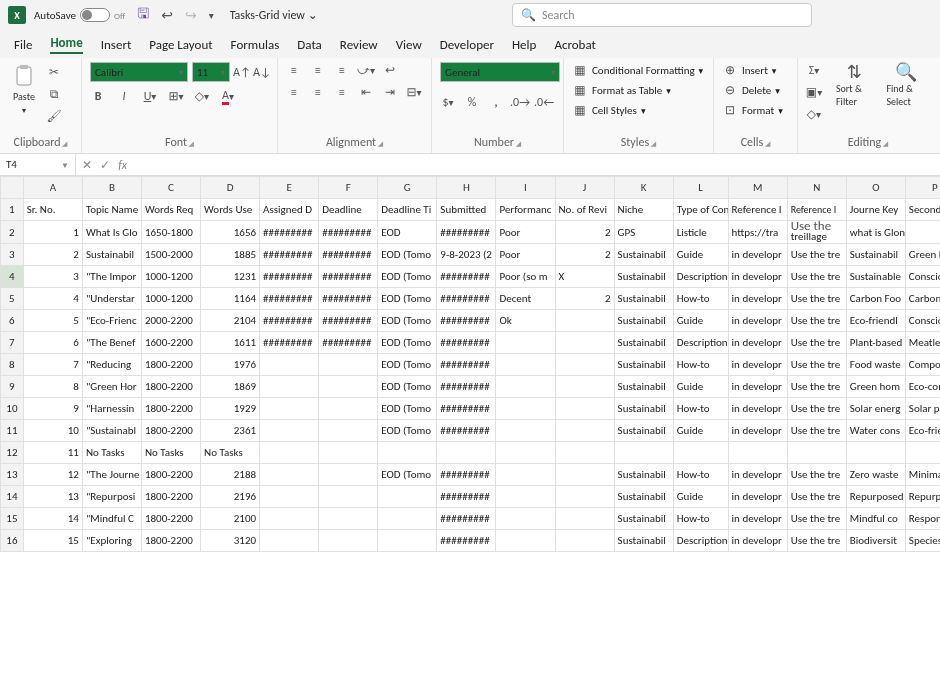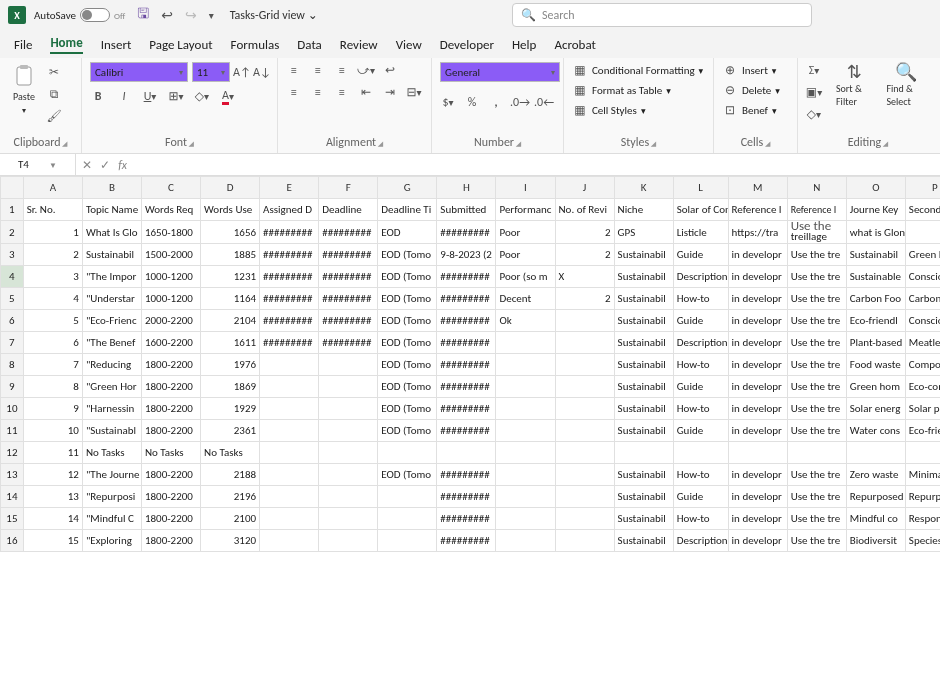--- a/index.html
+++ b/index.html
@@ -18,27 +18,27 @@
 .menubar .active{color:#1d6f42;border-bottom:2px solid #1d6f42;padding-bottom:2px;font-weight:600}
 .ribbon{height:96px;background:#f9f9f9;border-bottom:1px solid #ddd;display:flex;font-size:11px}
 .group{border-right:1px solid #e2e2e2;padding:4px 8px 2px;display:flex;flex-direction:column;justify-content:space-between}
 .group-body{flex:1;display:flex;align-items:flex-start;gap:6px}
 .group-label{text-align:center;font-size:12px;color:#666;padding:2px 0}
 .group-label::after{content:" \25E2";font-size:7px;color:#999}
 .btn-lg{display:flex;flex-direction:column;align-items:center;gap:2px;padding:2px 4px;font-size:10px;color:#333}
 .btn-lg svg,.btn-lg .ic{width:24px;height:24px}
 .col{display:flex;flex-direction:column;gap:4px}
 .row{display:flex;gap:4px;align-items:center}
-.fbox{border:1px solid #bbb;background:#8b5cf6;height:20px;font-size:11px;padding:0 4px;display:flex;align-items:center;justify-content:space-between;gap:4px}
+.fbox{border:1px solid #bbb;background:#15803d;height:20px;font-size:11px;padding:0 4px;display:flex;align-items:center;justify-content:space-between;gap:4px}
 .dd::after{content:"▾";font-size:8px;color:#666;margin-left:2px}
 .ic-s{width:16px;height:16px;display:inline-flex;align-items:center;justify-content:center;color:#555;font-size:12px}
 .styles-list{display:flex;flex-direction:column;gap:4px;font-size:11px}
 .styles-list div{display:flex;align-items:center;gap:4px}
 .namebox-row{height:22px;border-bottom:1px solid #ddd;display:flex;align-items:center;background:#fff}
-.namebox{width:76px;border-right:1px solid #ddd;height:100%;display:flex;align-items:center;padding:0 18px;font-size:11px;justify-content:space-between}
+.namebox{width:76px;border-right:1px solid #ddd;height:100%;display:flex;align-items:center;padding:0 6px;font-size:11px;justify-content:space-between}
 .fx-area{display:flex;align-items:center;gap:8px;padding:0 6px;color:#888}
 .grid-wrap{position:relative;height:calc(675px - 30px - 28px - 96px - 22px);overflow:hidden}
 table.sheet{border-collapse:collapse;table-layout:fixed;width:965px;font-size:11px}
 table.sheet th,table.sheet td{border:1px solid #e0e0e0;height:22px;padding:0 3px;overflow:hidden;white-space:nowrap;text-overflow:clip}
 table.sheet th{background:#f3f3f3;font-weight:400;color:#333;text-align:center}
 .rowhdr{width:20px;text-align:center;background:#f3f3f3}
 .corner{background:#f3f3f3}
 col.cA{width:57px}col.cB{width:57px}col.cC{width:57px}col.cD{width:57px}col.cE{width:57px}col.cF{width:57px}col.cG{width:57px}col.cH{width:57px}col.cI{width:57px}col.cJ{width:57px}col.cK{width:57px}col.cL{width:53px}col.cM{width:57px}col.cN{width:57px}col.cO{width:57px}col.cP{width:57px}
 td.num{text-align:right}
 </style>
@@ -199,21 +199,21 @@
             <span>Insert</span> 
             <small>▾</small>
           </div>
         <div>
             <span class="ic-s">⊖</span>
             <span>Delete</span> 
             <small>▾</small>
           </div>
         <div>
             <span class="ic-s">⊡</span>
-            <span>Benef</span> 
+            <span>Format</span> 
             <small>▾</small>
           </div>
       </div>
     </div>
     <div class="group-label">Cells</div>
   </div>
 
   <div class="group" style="width:140px;border-right:none">
     <div class="group-body">
       <div class="col" style="gap:6px;margin-right:4px">
@@ -295,21 +295,21 @@
           <td>Topic Name</td>
           <td>Words Req</td>
           <td>Words Use</td>
           <td>Assigned D</td>
           <td>Deadline</td>
           <td>Deadline Ti</td>
           <td>Submitted</td>
           <td>Performanc</td>
           <td>No. of Revi</td>
           <td>Niche</td>
-          <td>Solar of Con</td>
+          <td>Type of Con</td>
           <td>Reference I</td>
           <td>
             <div style="line-height:10px;font-size:10px">Reference I</div>
           </td>
           <td>Journe Key</td>
           <td>Secondary</td>
         </tr>
         <tr>
           <td class="rowhdr">2</td>
           <td class="num">1</td>

